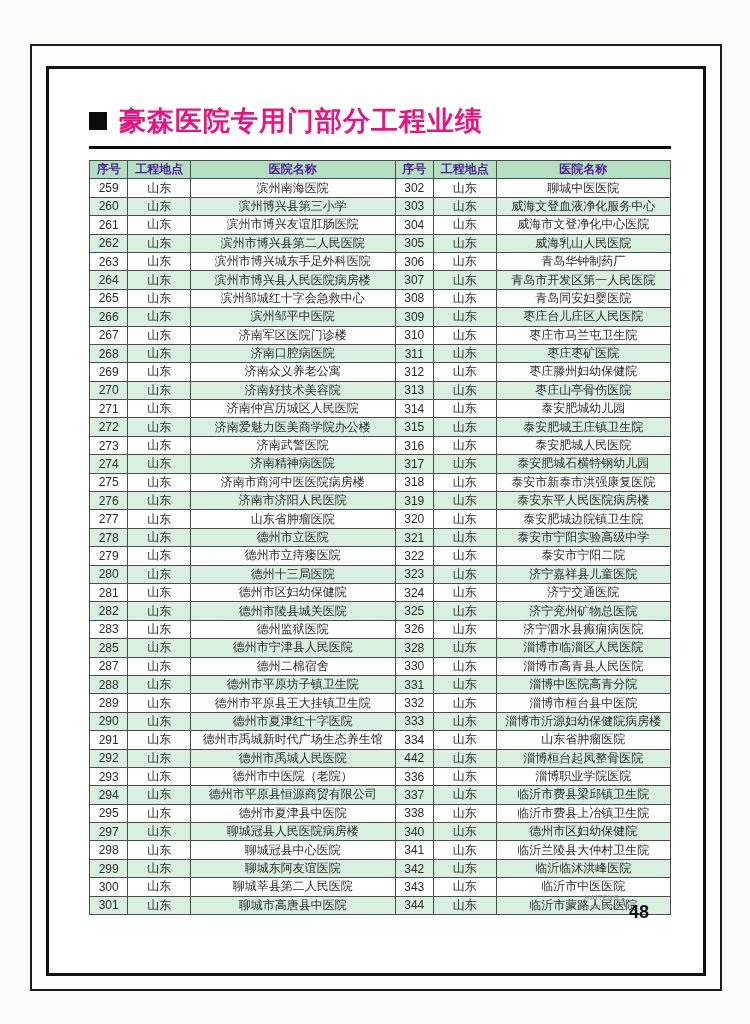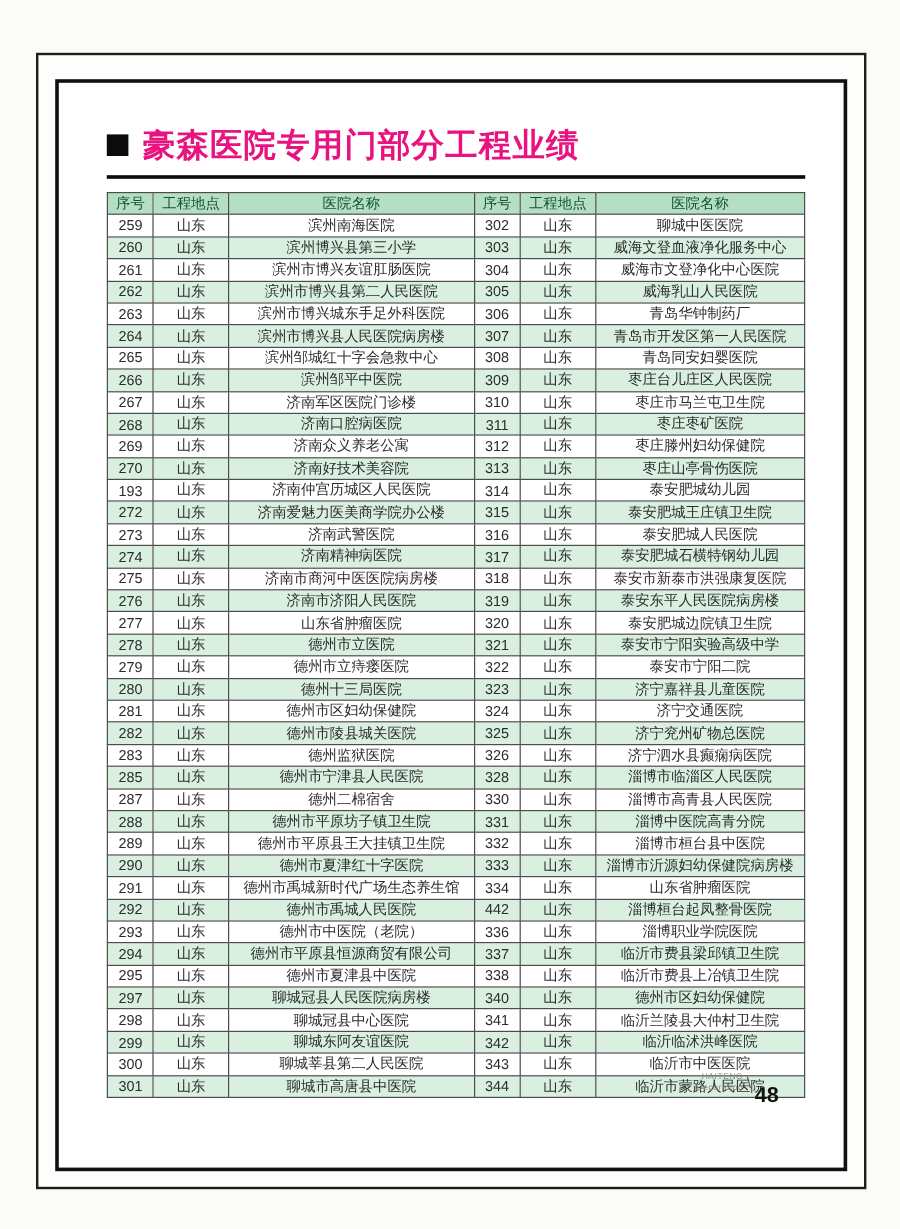--- a/index.html
+++ b/index.html
@@ -43,22 +43,22 @@
     color:#2b2b2b;
     text-align:center;
     vertical-align:middle;
     height:18.4px;
     padding:0 2px;
     white-space:nowrap;
     overflow:hidden;
   }
   table.perf th {
     background:#b4dfc2;
-    font-weight:normal;
-    color:#14532d;
+    font-weight:bold;
+    color:#4c1d95;
   }
   table.perf tbody tr:nth-child(even) td { background:#d9f0e1; }
   table.perf tbody tr:nth-child(odd)  td { background:#ffffff; }
 
   .footer-mark {
     position:absolute; right:54px; bottom:50px;
     display:flex; align-items:center; gap:2px;
   }
   .brand-lines {
     font-size:7px; color:#8a8a86; line-height:1.15;
@@ -191,21 +191,21 @@
             </tr>
             <tr>
               <td>270</td>
               <td>山东</td>
               <td>济南好技术美容院</td>
               <td>313</td>
               <td>山东</td>
               <td>枣庄山亭骨伤医院</td>
             </tr>
             <tr>
-              <td>193</td>
+              <td>271</td>
               <td>山东</td>
               <td>济南仲宫历城区人民医院</td>
               <td>314</td>
               <td>山东</td>
               <td>泰安肥城幼儿园</td>
             </tr>
             <tr>
               <td>272</td>
               <td>山东</td>
               <td>济南爱魅力医美商学院办公楼</td>

